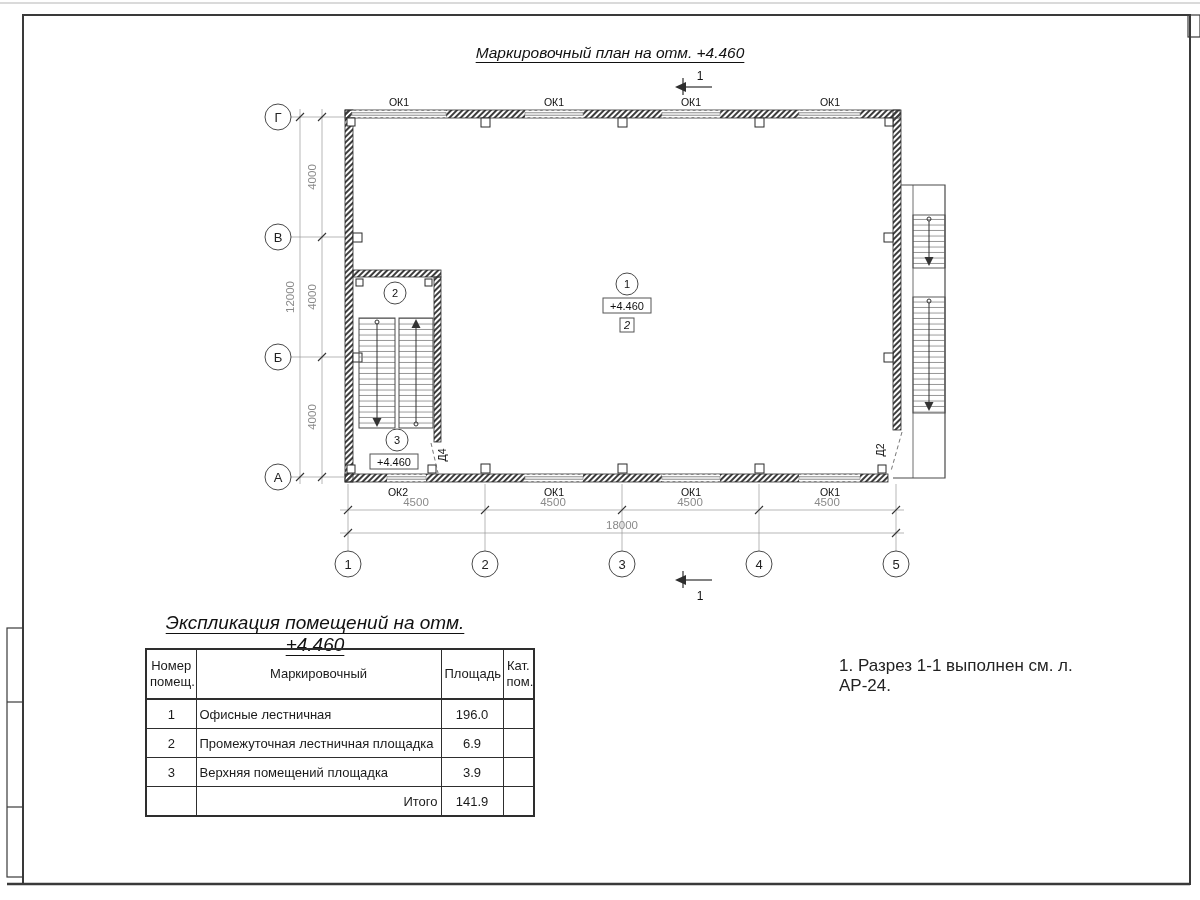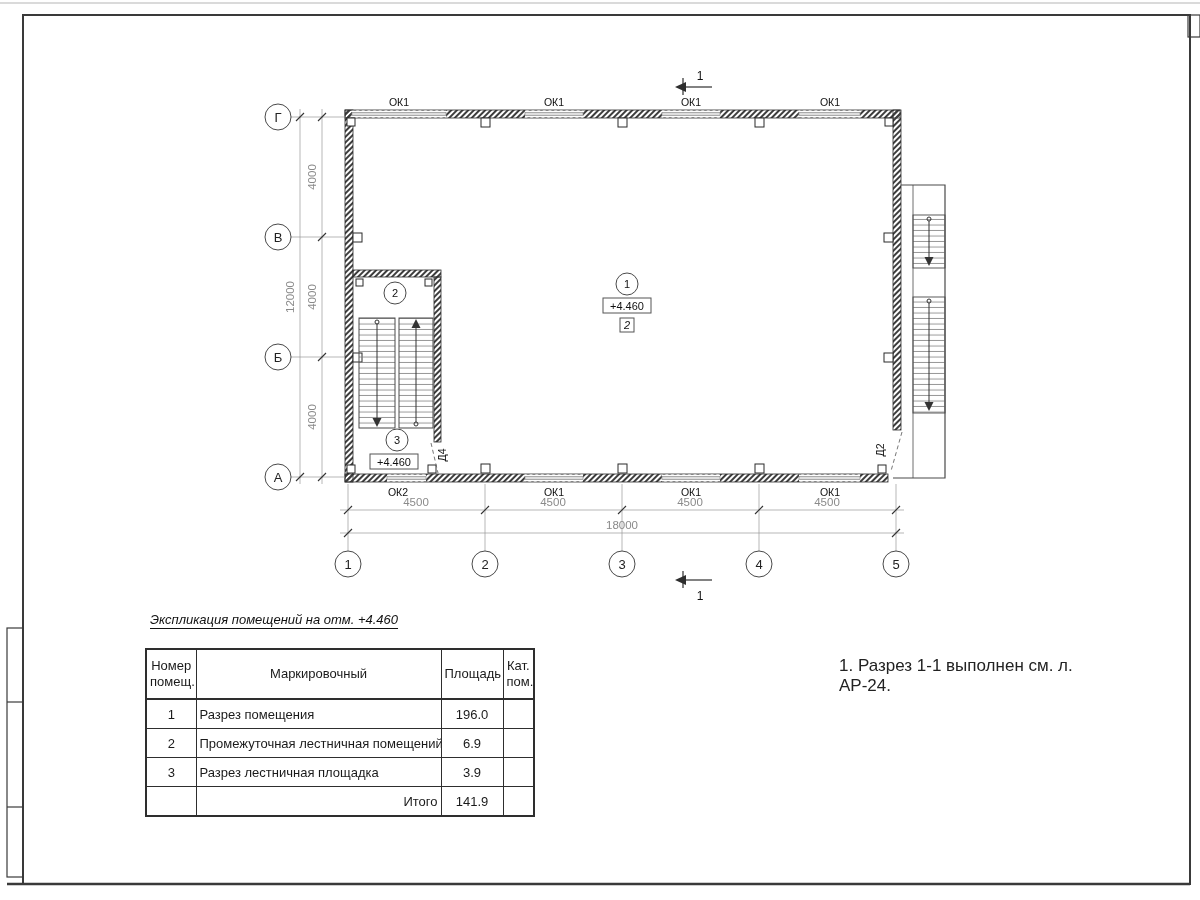--- a/index.html
+++ b/index.html
@@ -1,21 +1,21 @@
 <!DOCTYPE html>
 <html><head>
 <meta charset="utf-8">
 <style>
   html,body{margin:0;padding:0;background:#fff;}
   .canvas{position:relative;width:1200px;height:900px;background:#ffffff;overflow:hidden;
           font-family:"Liberation Sans",sans-serif;color:#1a1a1a;}
   .abs{position:absolute;}
   .drawing-title{font-style:italic;font-size:15.5px;color:#111;text-align:center;
                  text-decoration:underline;text-underline-offset:4px;}
-  .schedule-title{font-style:italic;font-size:13px;color:#111;
+  .schedule-title{font-style:italic;font-size:19px;color:#111;text-align:center;
                   text-decoration:underline;text-underline-offset:4px;}
   .note-text{font-size:17px;color:#222;}
   table.schedule{border-collapse:collapse;table-layout:fixed;width:388px;
                  font-size:13px;color:#1a1a1a;}
   table.schedule td{border:1px solid #2e2e2e;padding:0 3px;height:28px;
                     overflow:hidden;white-space:nowrap;}
   table.schedule tr.hdr td{height:48px;text-align:center;white-space:pre-line;
                            line-height:1.25;border-bottom:2px solid #2e2e2e;}
   table.schedule{border:2px solid #2e2e2e;}
   td.c{text-align:center;}
@@ -242,20 +242,21 @@
         <circle cx="622" cy="564" r="13" fill="#fff" stroke="#4a4a4a" stroke-width="1"></circle>
         <text class="bubtxt" x="622" y="568.5" text-anchor="middle">3</text>
         <circle cx="759" cy="564" r="13" fill="#fff" stroke="#4a4a4a" stroke-width="1"></circle>
         <text class="bubtxt" x="759" y="568.5" text-anchor="middle">4</text>
         <circle cx="896" cy="564" r="13" fill="#fff" stroke="#4a4a4a" stroke-width="1"></circle>
         <text class="bubtxt" x="896" y="568.5" text-anchor="middle">5</text>
       </g>
     </g>
   </svg>
 
+  <div class="abs drawing-title" style="left:420px;top:44px;width:380px;">Маркировочный план на отм. +4.460</div>
 
   <div class="abs schedule-title" style="left:150px;top:612px;width:330px;">Экспликация помещений на отм. +4.460</div>
 
   <div class="abs note-text" style="left:839px;top:656px;width:280px;">1. Разрез 1-1 выполнен см. л. АР-24.</div>
 
   <table class="schedule abs" style="left:145px;top:648px;">
     <colgroup>
         <col style="width:50px">
         <col style="width:245px">
         <col style="width:62px">
@@ -265,33 +266,33 @@
         <tr class="hdr">
       <td>Номер
 помещ.</td>
       <td>Маркировочный</td>
       <td>Площадь</td>
       <td>Кат.
 пом.</td>
     </tr>
     <tr>
       <td class="c">1</td>
-      <td class="nm">Разрез помещения</td>
+      <td class="nm">Офисные лестничная</td>
       <td class="c">196.0</td>
       <td></td>
     </tr>
     <tr>
       <td class="c">2</td>
-      <td class="nm">Промежуточная лестничная помещений</td>
+      <td class="nm">Промежуточная лестничная площадка</td>
       <td class="c">6.9</td>
       <td></td>
     </tr>
     <tr>
       <td class="c">3</td>
-      <td class="nm">Разрез лестничная площадка</td>
+      <td class="nm">Верхняя помещений площадка</td>
       <td class="c">3.9</td>
       <td></td>
     </tr>
     <tr style="height:26px;">
       <td></td>
       <td class="r">Итого</td>
       <td class="c">141.9</td>
       <td></td>
     </tr>
   </tbody>

